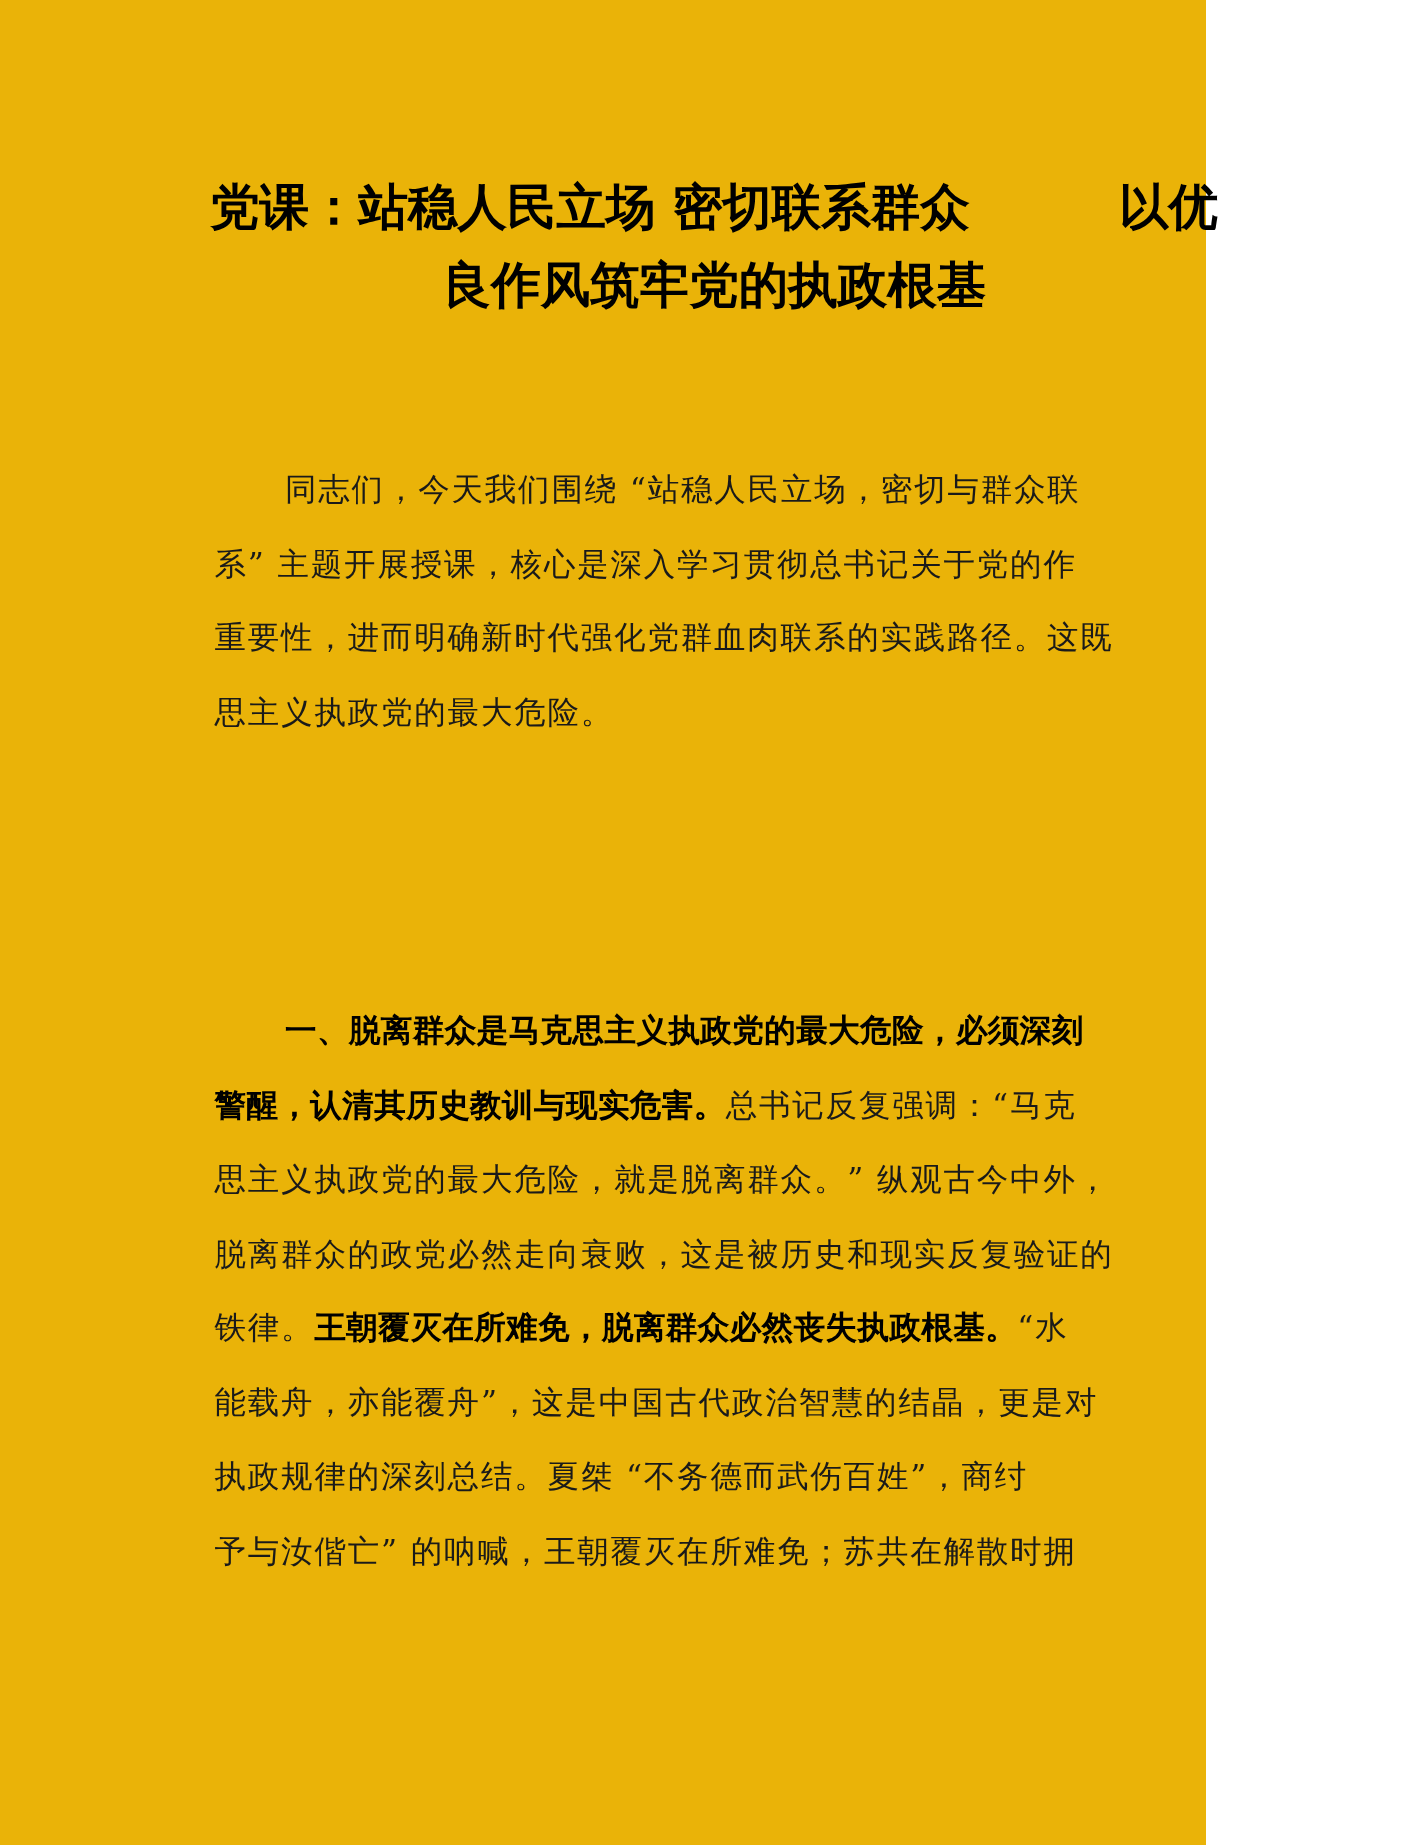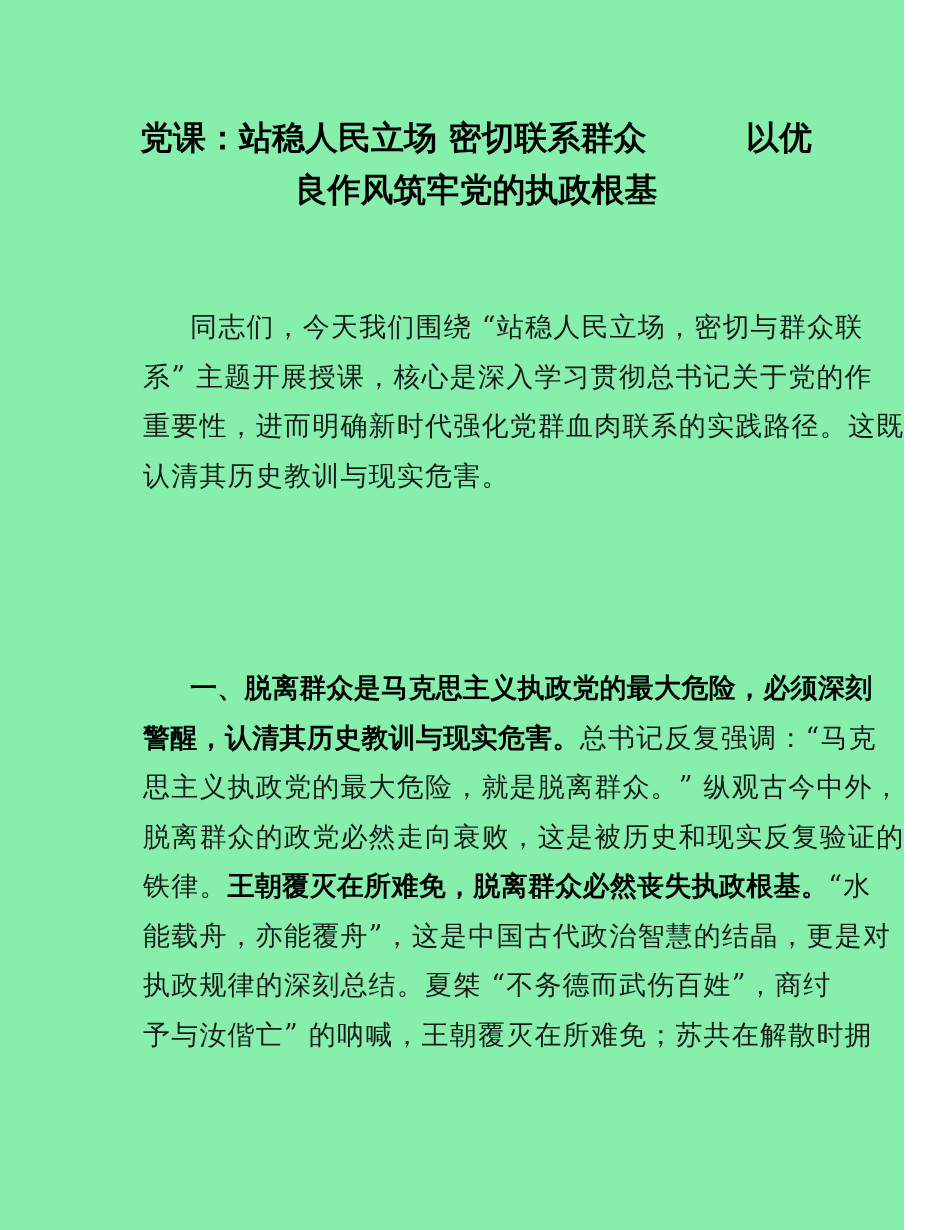--- a/index.html
+++ b/index.html
@@ -11,22 +11,22 @@
       width: 950px;
       height: 1230px;
       position: relative;
       overflow: hidden;
       font-family: "DejaVu Serif", "Liberation Serif", serif;
       color: #1a1a1a;
     }
     .page {
       position: absolute;
       left: 0; top: 0;
-      width: 904px; height: 1230px;
-      background: #86efac;
+      width: 804px; height: 1230px;
+      background: #eab308;
     }
     .title {
       position: absolute;
       left: 140px;
       top: 112px;
       width: 672px;
       font-family: "DejaVu Sans", "Liberation Sans", sans-serif;
       font-weight: bold;
       font-size: 33px;
       line-height: 52px;
@@ -40,37 +40,36 @@
       display: flex;
       justify-content: space-between;
     }
     .title .line2 {
       text-align: center;
     }
     .body-text {
       position: absolute;
       left: 143px;
       width: 670px;
-      font-size: 27px;
+      font-size: 21px;
       line-height: 49.5px;
       letter-spacing: 1.2px;
       color: #1a1a1a;
     }
     .body-text .ln {
       display: block;
       white-space: nowrap;
       height: 49.5px;
     }
     .indent { padding-left: 47px; }
     .b {
       font-family: "DejaVu Sans", "Liberation Sans", sans-serif;
       font-weight: bold;
       letter-spacing: 0.3px;
       color: #000000;
-      text-align: center;
     }
     #para1 { top: 302px; }
     #para2 { top: 663px; }
   </style>
 </head>
 <body>
 
 <div class="page">
 
   <div class="title">
@@ -78,21 +77,21 @@
       <span>党课：站稳人民立场 密切联系群众</span>
       <span>以优</span>
     </span>
     <span class="line line2">良作风筑牢党的执政根基</span>
   </div>
 
   <div class="body-text" id="para1">
     <span class="ln indent">同志们，今天我们围绕 “站稳人民立场，密切与群众联</span>
     <span class="ln">系” 主题开展授课，核心是深入学习贯彻总书记关于党的作</span>
     <span class="ln">重要性，进而明确新时代强化党群血肉联系的实践路径。这既</span>
-    <span class="ln">认清其历史教训与现实危害。</span>
+    <span class="ln">思主义执政党的最大危险。</span>
   </div>
 
   <div class="body-text" id="para2">
     <span class="ln indent b">一、脱离群众是马克思主义执政党的最大危险，必须深刻</span>
     <span class="ln">
       <span class="b">警醒，认清其历史教训与现实危害。</span><span>总书记反复强调：“马克</span>
     </span>
     <span class="ln">思主义执政党的最大危险，就是脱离群众。” 纵观古今中外，</span>
     <span class="ln">脱离群众的政党必然走向衰败，这是被历史和现实反复验证的</span>
     <span class="ln">

